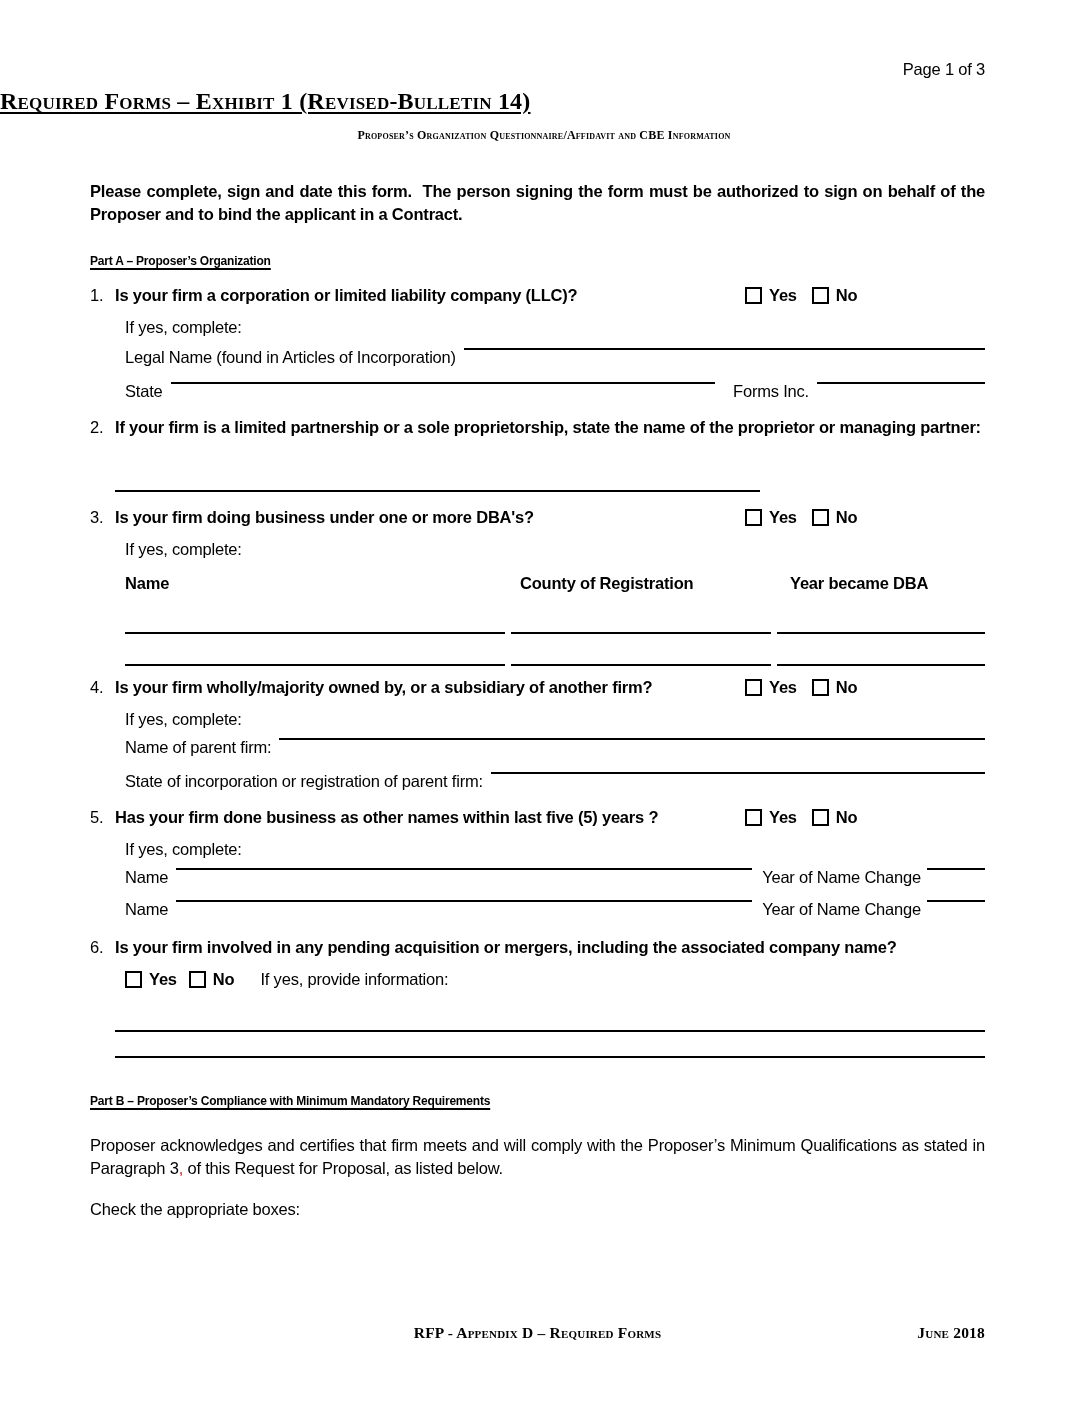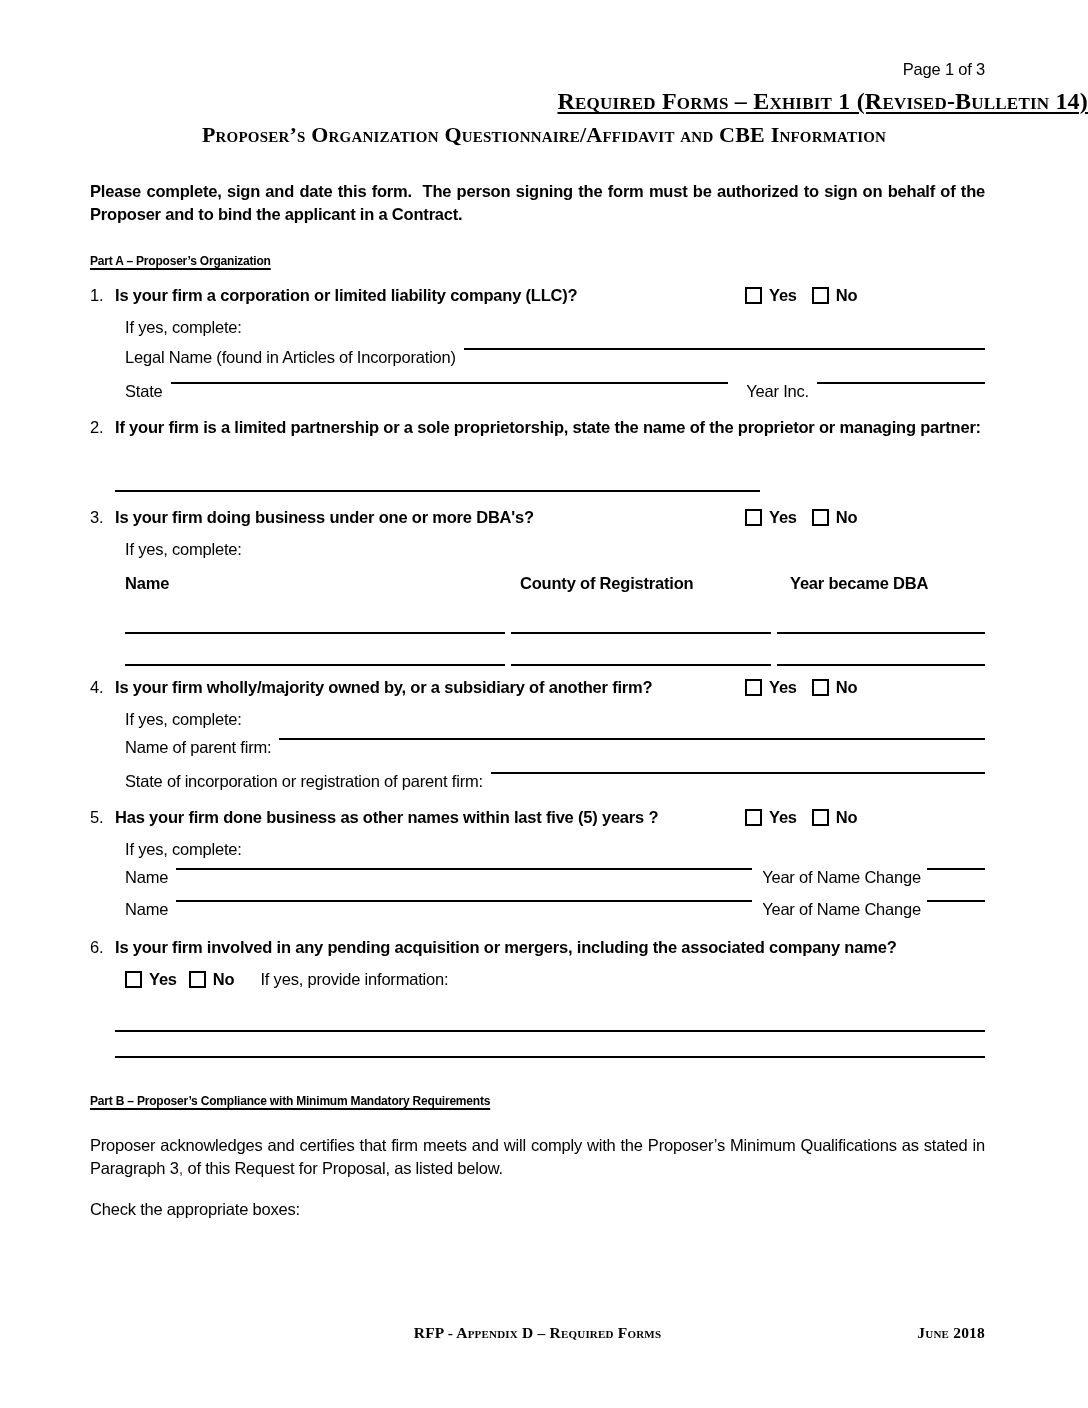--- a/index.html
+++ b/index.html
@@ -9,29 +9,29 @@
     color: #000; font-size: 16.5px; letter-spacing: -0.2px; line-height: 22px;
   }
   .row { position: absolute; left: 90px; right: 103px; }
   .indent { left: 125px; }
   .right { text-align: right; }
   .justify { text-align: justify; }
 
   .pageno { top: 58px; font-weight: normal; }
 
   .title {
-    top: 90px; left: 0; right: 0; text-align: right;
+    top: 90px; left: 0; right: 0; text-align: left;
     font-family: "Liberation Serif", serif; font-variant: small-caps;
     font-weight: bold; font-size: 24px; letter-spacing: 0.2px;
     text-decoration: underline; text-decoration-thickness: 2px; text-underline-offset: 3px;
   }
   .subtitle {
     top: 124px; left: 0; right: 0; text-align: center;
     font-family: "Liberation Serif", serif; font-variant: small-caps;
-    font-weight: bold; font-size: 22px; letter-spacing: 0.2px;
+    font-weight: bold; font-size: 12px; letter-spacing: 0.2px;
   }
   .intro { top: 180px; font-weight: bold; line-height: 23px; white-space: pre-wrap; }
 
   .part-heading {
     font-weight: bold; font-size: 12px;
     text-decoration: underline; text-decoration-thickness: 2px; text-underline-offset: 3px;
   }
 
   .q { display: flex; }
   .num { width: 25px; flex: none; }
@@ -88,21 +88,21 @@
   </span>
 </div>
 <div class="row indent" style="top:316px">If yes, complete:</div>
 <div class="row indent fieldrow" style="top:346px; height:22px">
   <span>Legal Name (found in Articles of Incorporation)</span>
   <span class="blank fill"></span>
 </div>
 <div class="row indent fieldrow" style="top:380px; height:22px">
   <span>State</span>
   <span class="blank fill"></span>
-  <span style="margin-left:18px">Year Inc.</span>
+  <span style="margin-left:18px">Forms Inc.</span>
   <span class="blank" style="width:168px; margin-left:8px"></span>
 </div>
 
 <div class="row q" style="top:416px">
   <span class="num">2.</span>
   <span class="qtext justify">If your firm is a limited partnership or a sole proprietorship, state the name of the proprietor or managing partner:</span>
 </div>
 <div class="hr" style="top:490px; left:115px; width:645px"></div>
 
 <div class="row q" style="top:506px">

